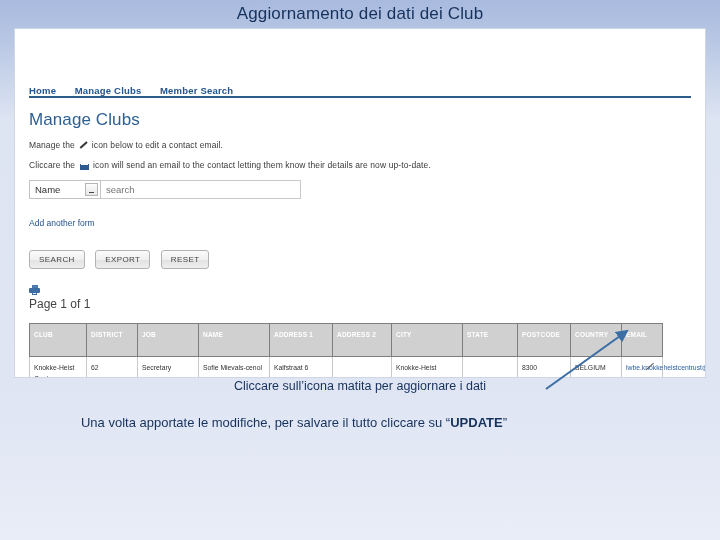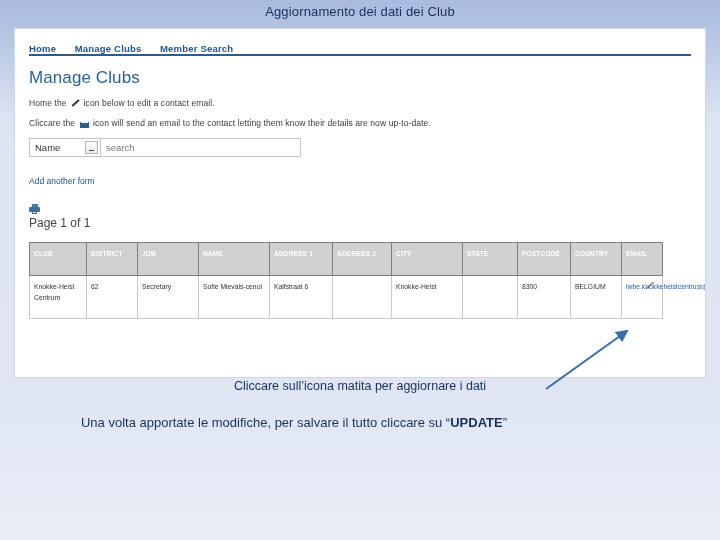--- a/index.html
+++ b/index.html
@@ -15,21 +15,21 @@
     position: relative;
   }
 
   
   .slide-title {
     position: absolute;
     top: 4px;
     left: 0;
     width: 720px;
     text-align: center;
-    font-size: 13px;
+    font-size: 17px;
     color: #16325c;
     letter-spacing: .15px;
     white-space: nowrap;
   }
 
   
   .screenshot {
     position: absolute;
     left: 14px;
     top: 28px;
@@ -40,20 +40,21 @@
     box-sizing: border-box;
     overflow: hidden;
   }
 
   
   .navbar {
     position: relative;
     height: 27px;
     padding: 9px 0 0 14px;
     box-sizing: border-box;
+    margin-top: 42px;
   }
   .navbar::after {
     content: "";
     position: absolute;
     left: 14px;
     right: 14px;
     bottom: 0;
     height: 2px;
     background: #2b5c8a;
   }
@@ -334,21 +335,21 @@
     <span class="nav-item">Home</span>
     <span class="nav-item">Manage Clubs</span>
     <span class="nav-item">Member Search</span>
   </div>
 
   <div class="content">
 
     <h1 class="page-heading">Manage Clubs</h1>
 
     <div class="help-line">
-      <span>Home the</span>
+      <span>Manage the</span>
       <span class="inline-icon"><span class="pencil-glyph"></span></span>
       <span>icon below to edit a contact email.</span>
     </div>
 
     <div class="help-line">
       <span>Cliccare the</span>
       <span class="inline-icon"><span class="mail-glyph"></span></span>
       <span>icon will send an email to the contact letting them know their details are now up-to-date.</span>
     </div>
 
@@ -356,20 +357,25 @@
     <div class="form-row">
       <div class="select-box">
         <span>Name</span>
         <span class="select-arrow"></span>
       </div>
       <input class="search-input" type="text" placeholder="search" style="">
     </div>
     <span class="add-form-link">Add another form</span>
 
     
+    <div class="button-row">
+      <span class="btn">SEARCH</span>
+      <span class="btn">EXPORT</span>
+      <span class="btn">RESET</span>
+    </div>
 
     
     <div class="print-row">
       <span class="printer-icon">
         <span class="top"></span>
           <span class="body"></span>
           <span class="paper"></span>
       </span>
       <div class="page-info">Page 1 of 1</div>
     </div>

